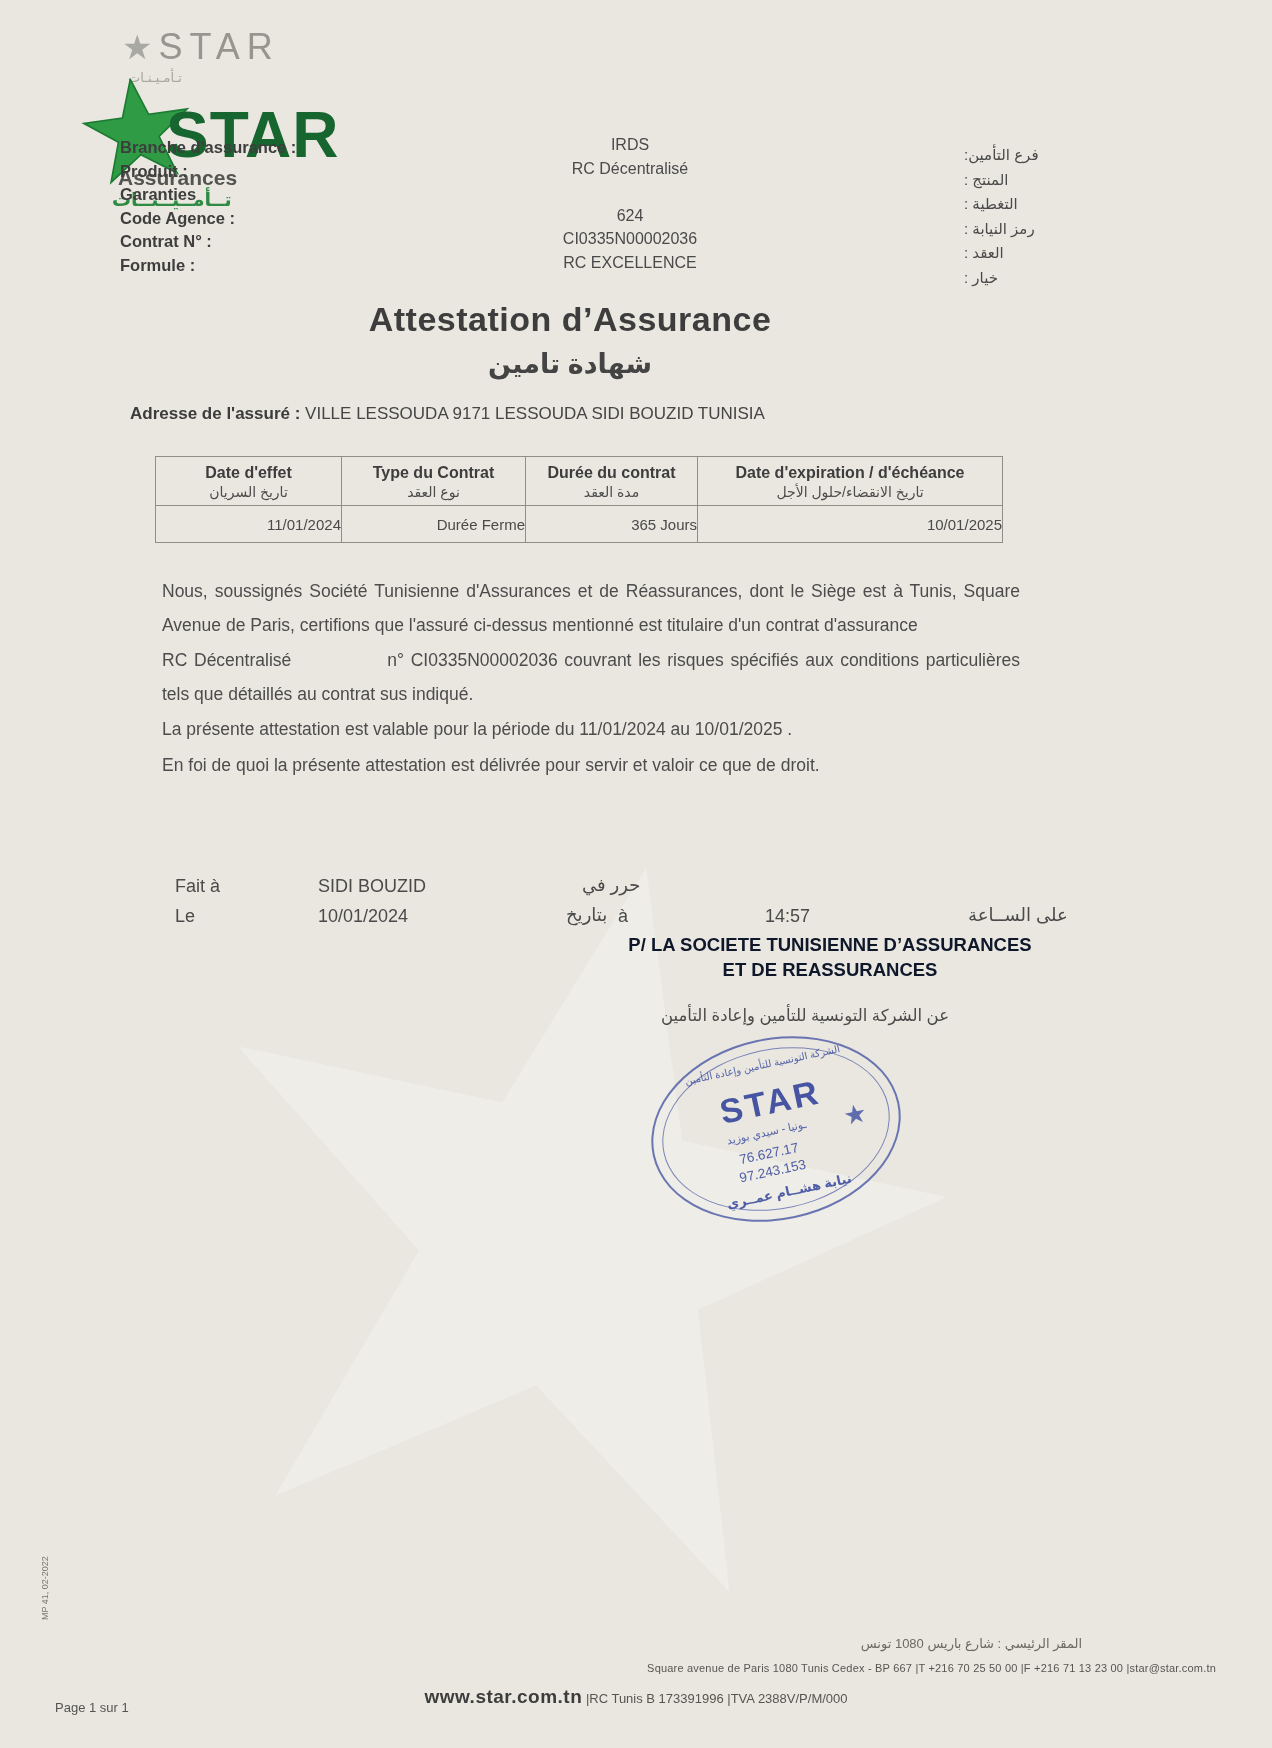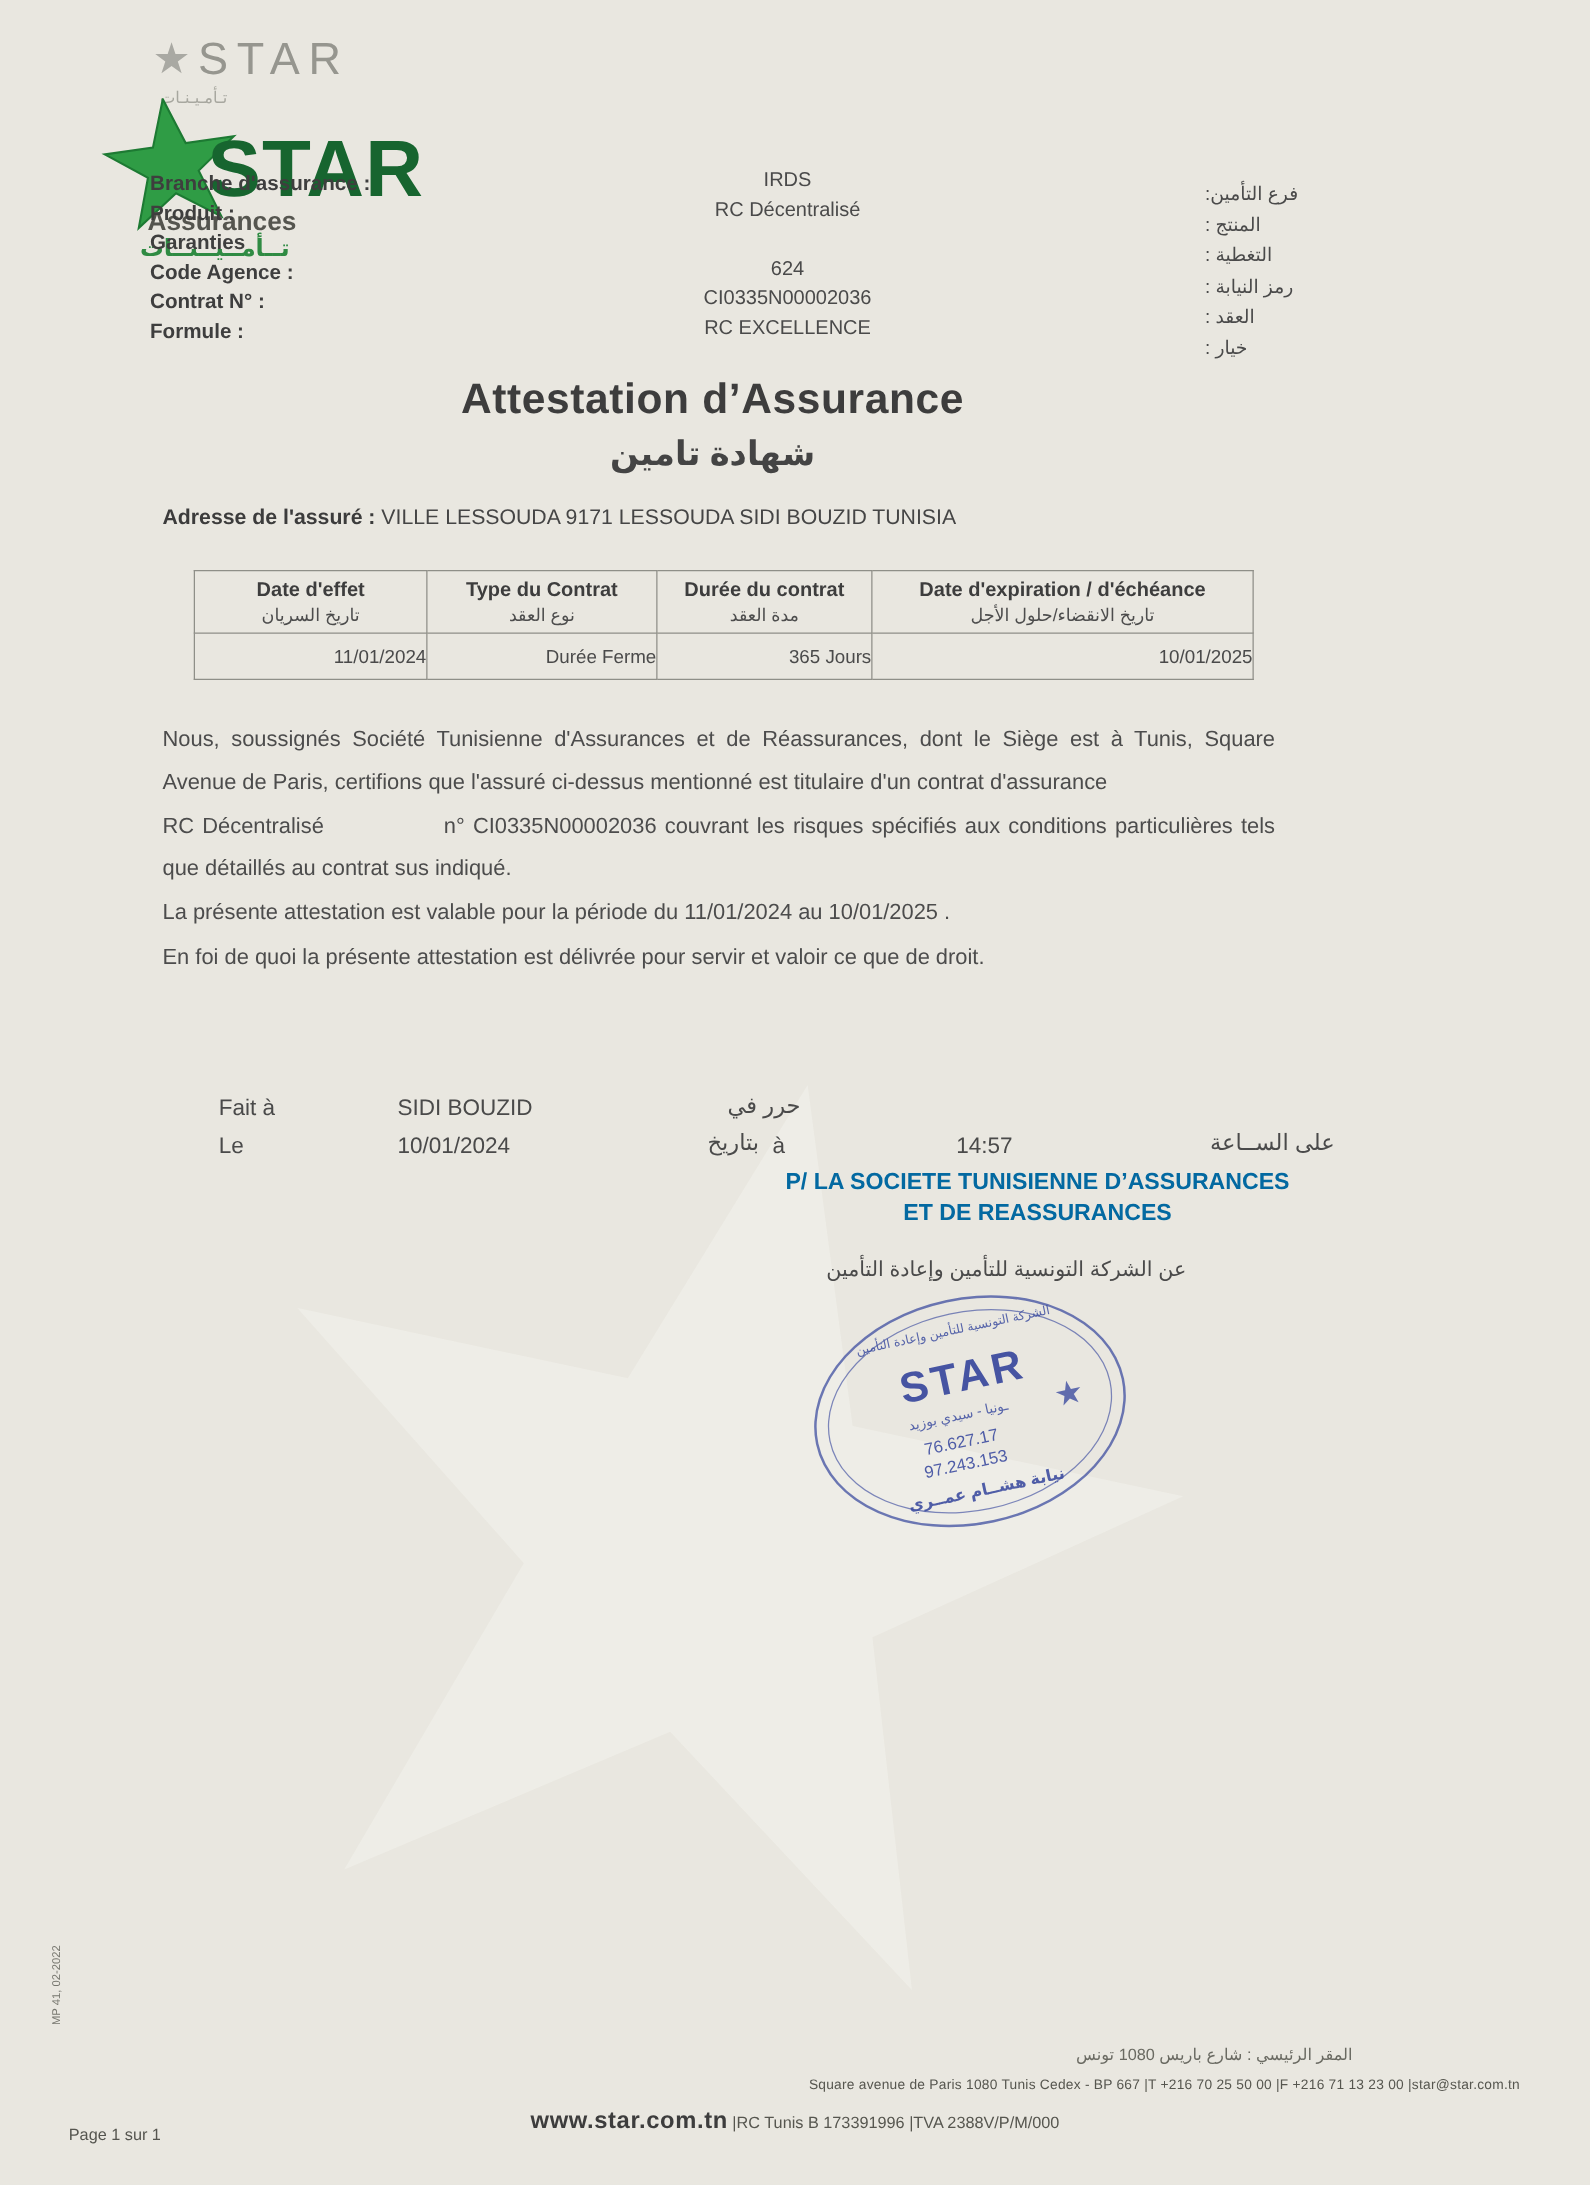--- a/index.html
+++ b/index.html
@@ -37,25 +37,25 @@
   .insured b { color:#3c3c3c; }
   
   .contract-table { position:absolute; left:155px; top:456px; border-collapse:collapse; }
   .contract-table th, .contract-table td { border:1.4px solid #8f8f88; }
   .contract-table th { padding:7px 6px 5px; vertical-align:middle; }
   .contract-table th .fr { font-size:16px; font-weight:bold; color:#3d3d3d; }
   .contract-table th .ar { font-size:14px; font-weight:normal; color:#4d4d4d; margin-top:2px; }
   .contract-table td { height:37px; text-align:right; font-size:15px; color:#4a4a4a; }
   
   .bodytext { position:absolute; left:130px; top:574px; width:890px; font-size:17.5px; line-height:34px; color:#4c4c4c; }
-  .bodytext p { text-align:justify; margin-bottom:1px; }
+  .bodytext p { text-align:justify; margin-bottom:1px;margin-left:32px; }
   .bodytext .gap { display:inline-block; width:96px; }
   
   .sig { position:absolute; font-size:18px; color:#4a4a4a; }
-  .company-block { position:absolute; left:560px; top:932px; width:540px; text-align:center; font-size:18.5px; font-weight:bold; color:#0369a1; line-height:25px; }
+  .company-block { position:absolute; left:560px; top:932px; width:540px; text-align:center; font-size:18.5px; font-weight:bold; color:#0f172a; line-height:25px; }
   .company-ar { position:absolute; left:640px; top:1006px; width:330px; text-align:center; direction:rtl; font-size:16.5px; color:#4a4a4a; }
   
   .stamp { position:absolute; left:650px; top:1038px; width:252px; height:182px; transform:rotate(-12deg); color:#3d4da0; }
   .stamp .outer { position:absolute; inset:0; border:2.5px solid rgba(61,77,160,.75); border-radius:50%; }
   .stamp .inner { position:absolute; inset:11px; border:1.5px solid rgba(61,77,160,.65); border-radius:50%; }
   .stamp .s-ar-top { position:absolute; left:0; right:0; top:20px; text-align:center; font-size:10px; direction:rtl; color:rgba(61,77,160,.85); }
   .stamp .s-brand { position:absolute; left:0; right:0; top:44px; text-align:center; font-size:34px; font-weight:bold; letter-spacing:3px; color:rgba(52,68,155,.9); }
   .stamp .s-star { position:absolute; right:34px; top:78px; font-size:26px; color:rgba(61,77,160,.8); }
   .stamp .s-ar-mid { position:absolute; left:0; right:20px; top:86px; text-align:center; font-size:11px; direction:rtl; color:rgba(61,77,160,.85); }
   .stamp .s-num1 { position:absolute; left:0; right:24px; top:106px; text-align:center; font-size:13.5px; color:rgba(61,77,160,.9); }

